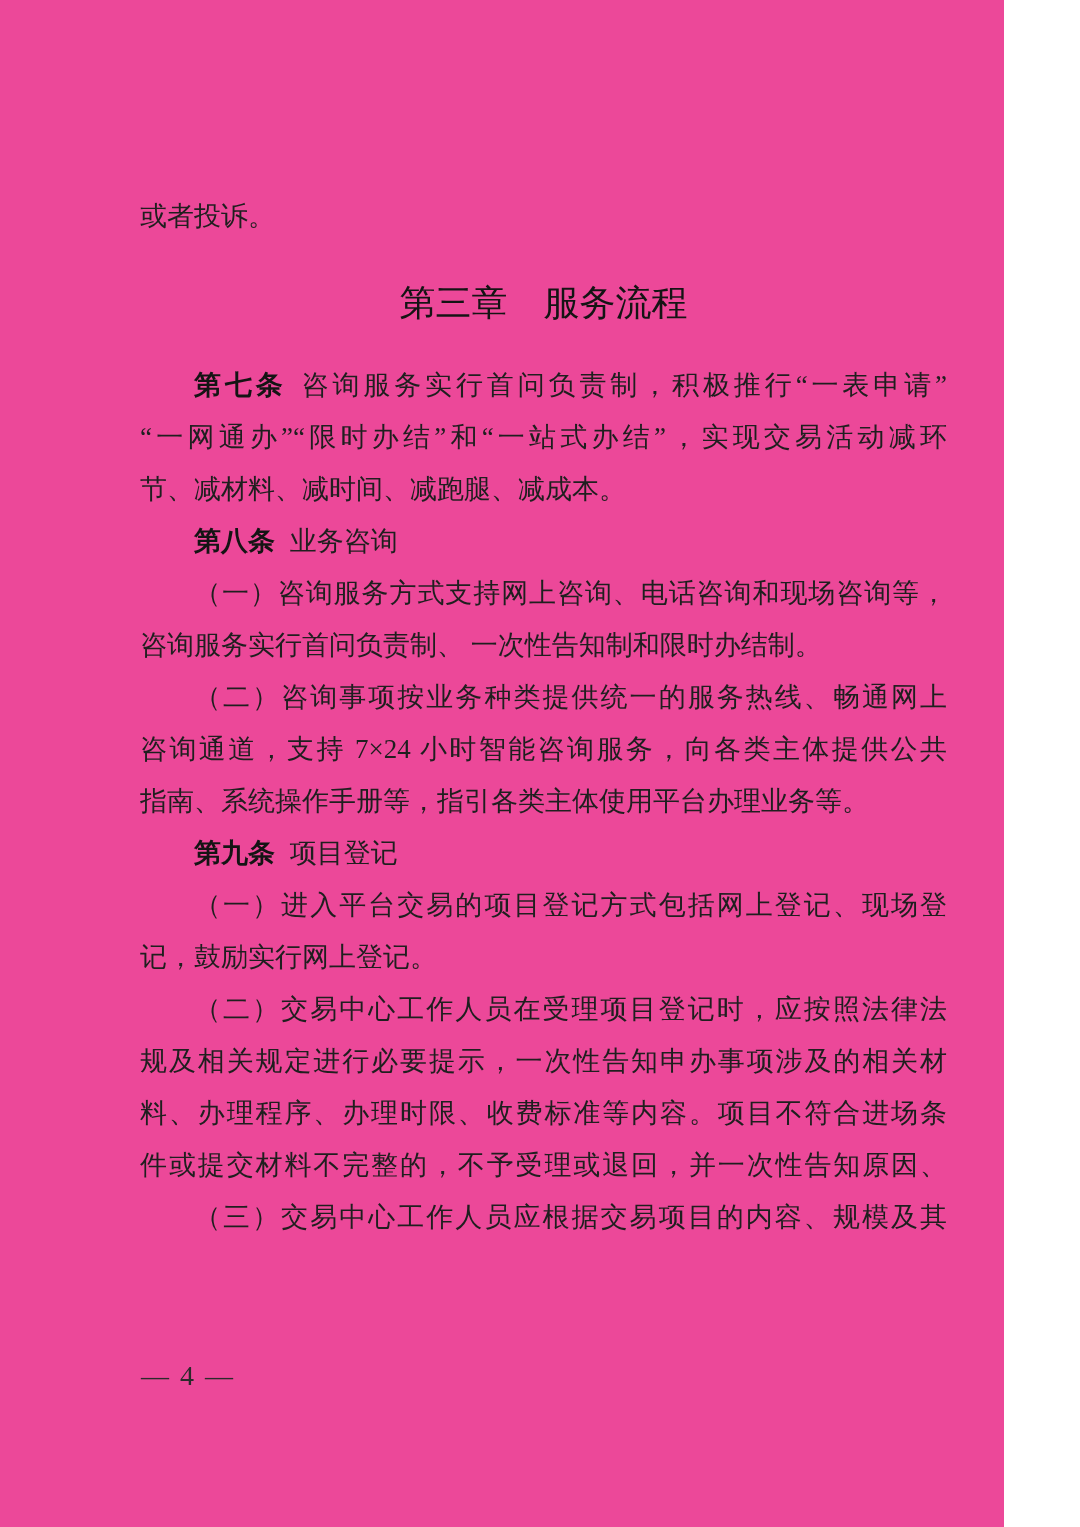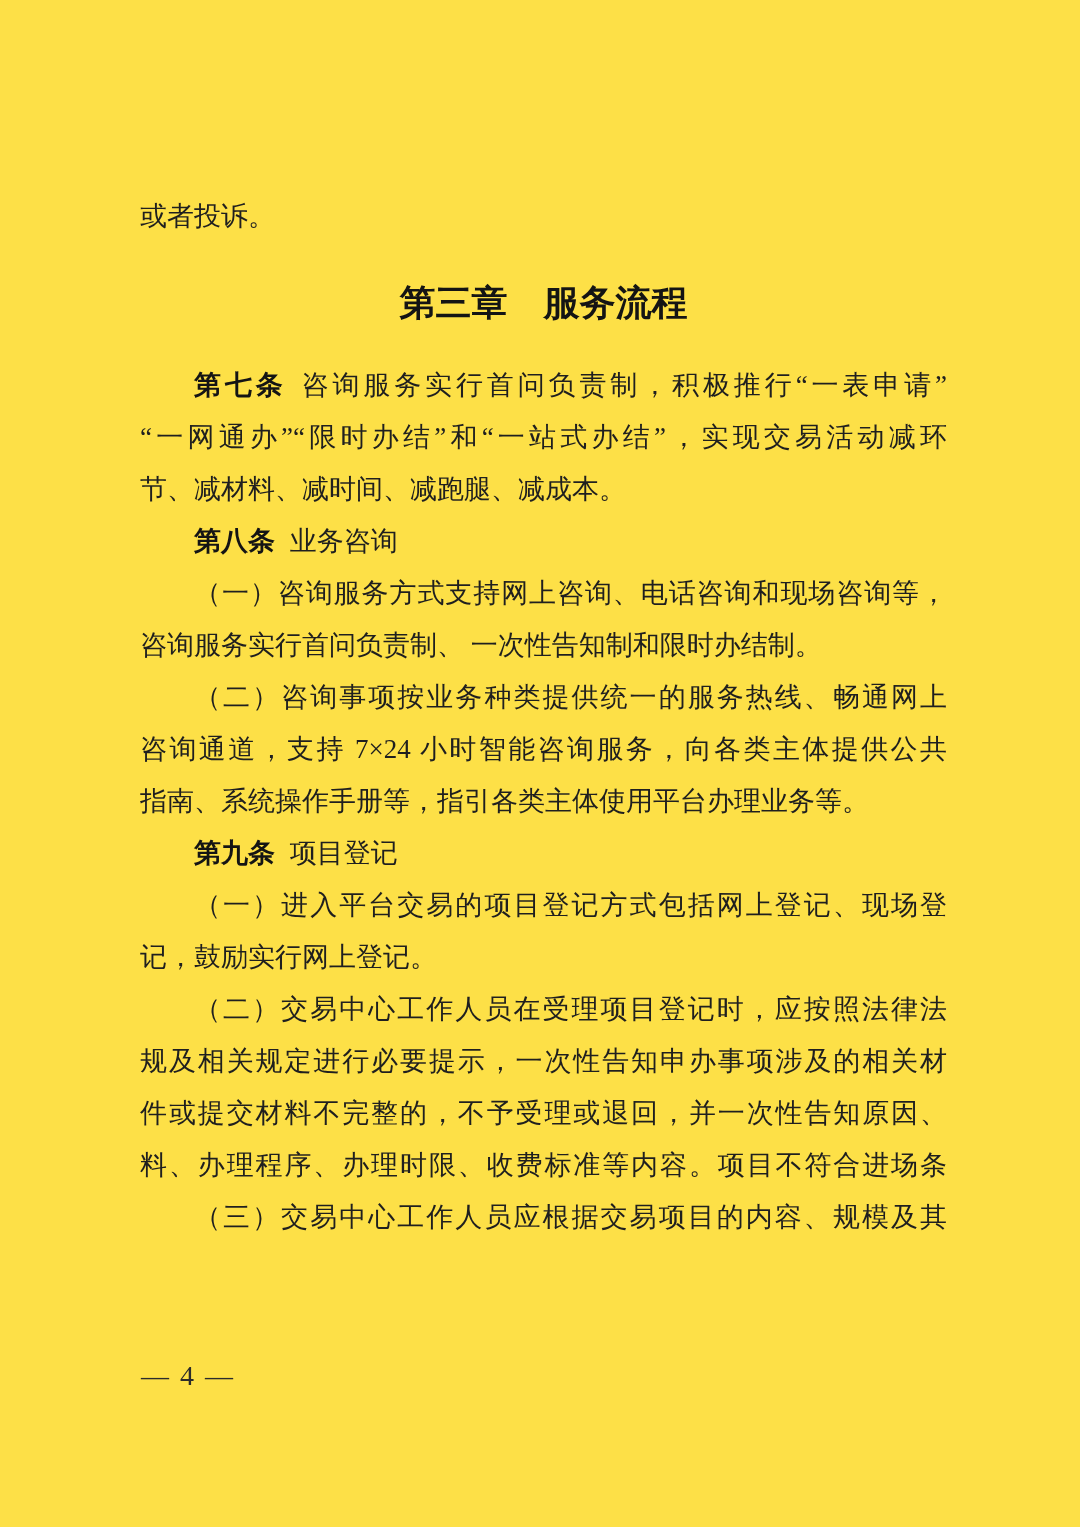--- a/index.html
+++ b/index.html
@@ -2,23 +2,23 @@
 <html><head>
 <meta charset="utf-8">
 <style>
   html, body {
     margin: 0;
     padding: 0;
     background: #ffffff;
   }
   .page {
     position: relative;
-    width: 1080px;
+    width: 1004px;
     height: 1527px;
-    background: #fde047;
+    background: #ec4899;
     font-family: "Liberation Serif", "DejaVu Serif", serif;
     color: #1f1f1f;
     overflow: hidden;
   }
   .content {
     position: absolute;
     left: 140px;
     top: 190px;
     width: 807px;
   }
@@ -44,21 +44,21 @@
     font-weight: 700;
     color: #141414;
     margin-right: 0.55em;
   }
   .chapter {
     margin: 35px 0 30px 0;
     height: 52px;
     line-height: 52px;
     text-align: center;
     font-family: "Liberation Sans", "DejaVu Sans", sans-serif;
-    font-weight: 700;
+    font-weight: 400;
     font-size: 36px;
     color: #141414;
   }
   .chapter .sp {
     display: inline-block;
     width: 36px;
   }
   .page-footer {
     position: absolute;
     left: 141px;
@@ -125,24 +125,24 @@
       <span>记，鼓励实行网上登记。</span>
     </p>
 
     <p class="ln ind j">
       <span>（二）交易中心工作人员在受理项目登记时，应按照法律法</span>
     </p>
     <p class="ln j">
       <span>规及相关规定进行必要提示，一次性告知申办事项涉及的相关材</span>
     </p>
     <p class="ln j">
-      <span>件或提交材料不完整的，不予受理或退回，并一次性告知原因、</span>
+      <span>料、办理程序、办理时限、收费标准等内容。项目不符合进场条</span>
     </p>
     <p class="ln j">
-      <span>料、办理程序、办理时限、收费标准等内容。项目不符合进场条</span>
+      <span>件或提交材料不完整的，不予受理或退回，并一次性告知原因、</span>
     </p>
 
     <p class="ln ind j">
       <span>（三）交易中心工作人员应根据交易项目的内容、规模及其</span>
     </p>
 
   </main>
 
   <div class="page-footer">— 4 —</div>
 </div>

